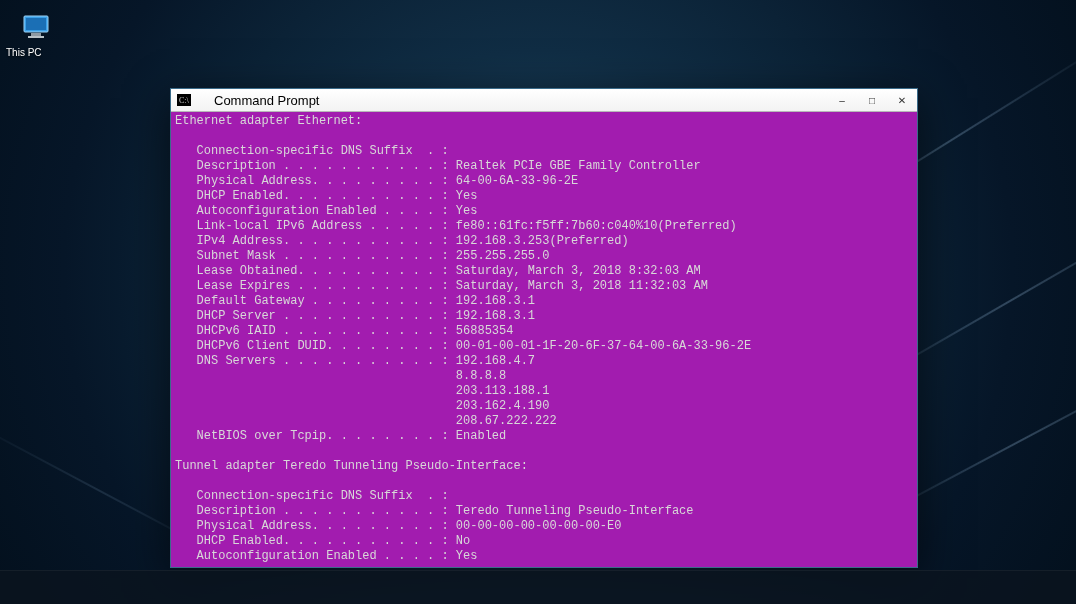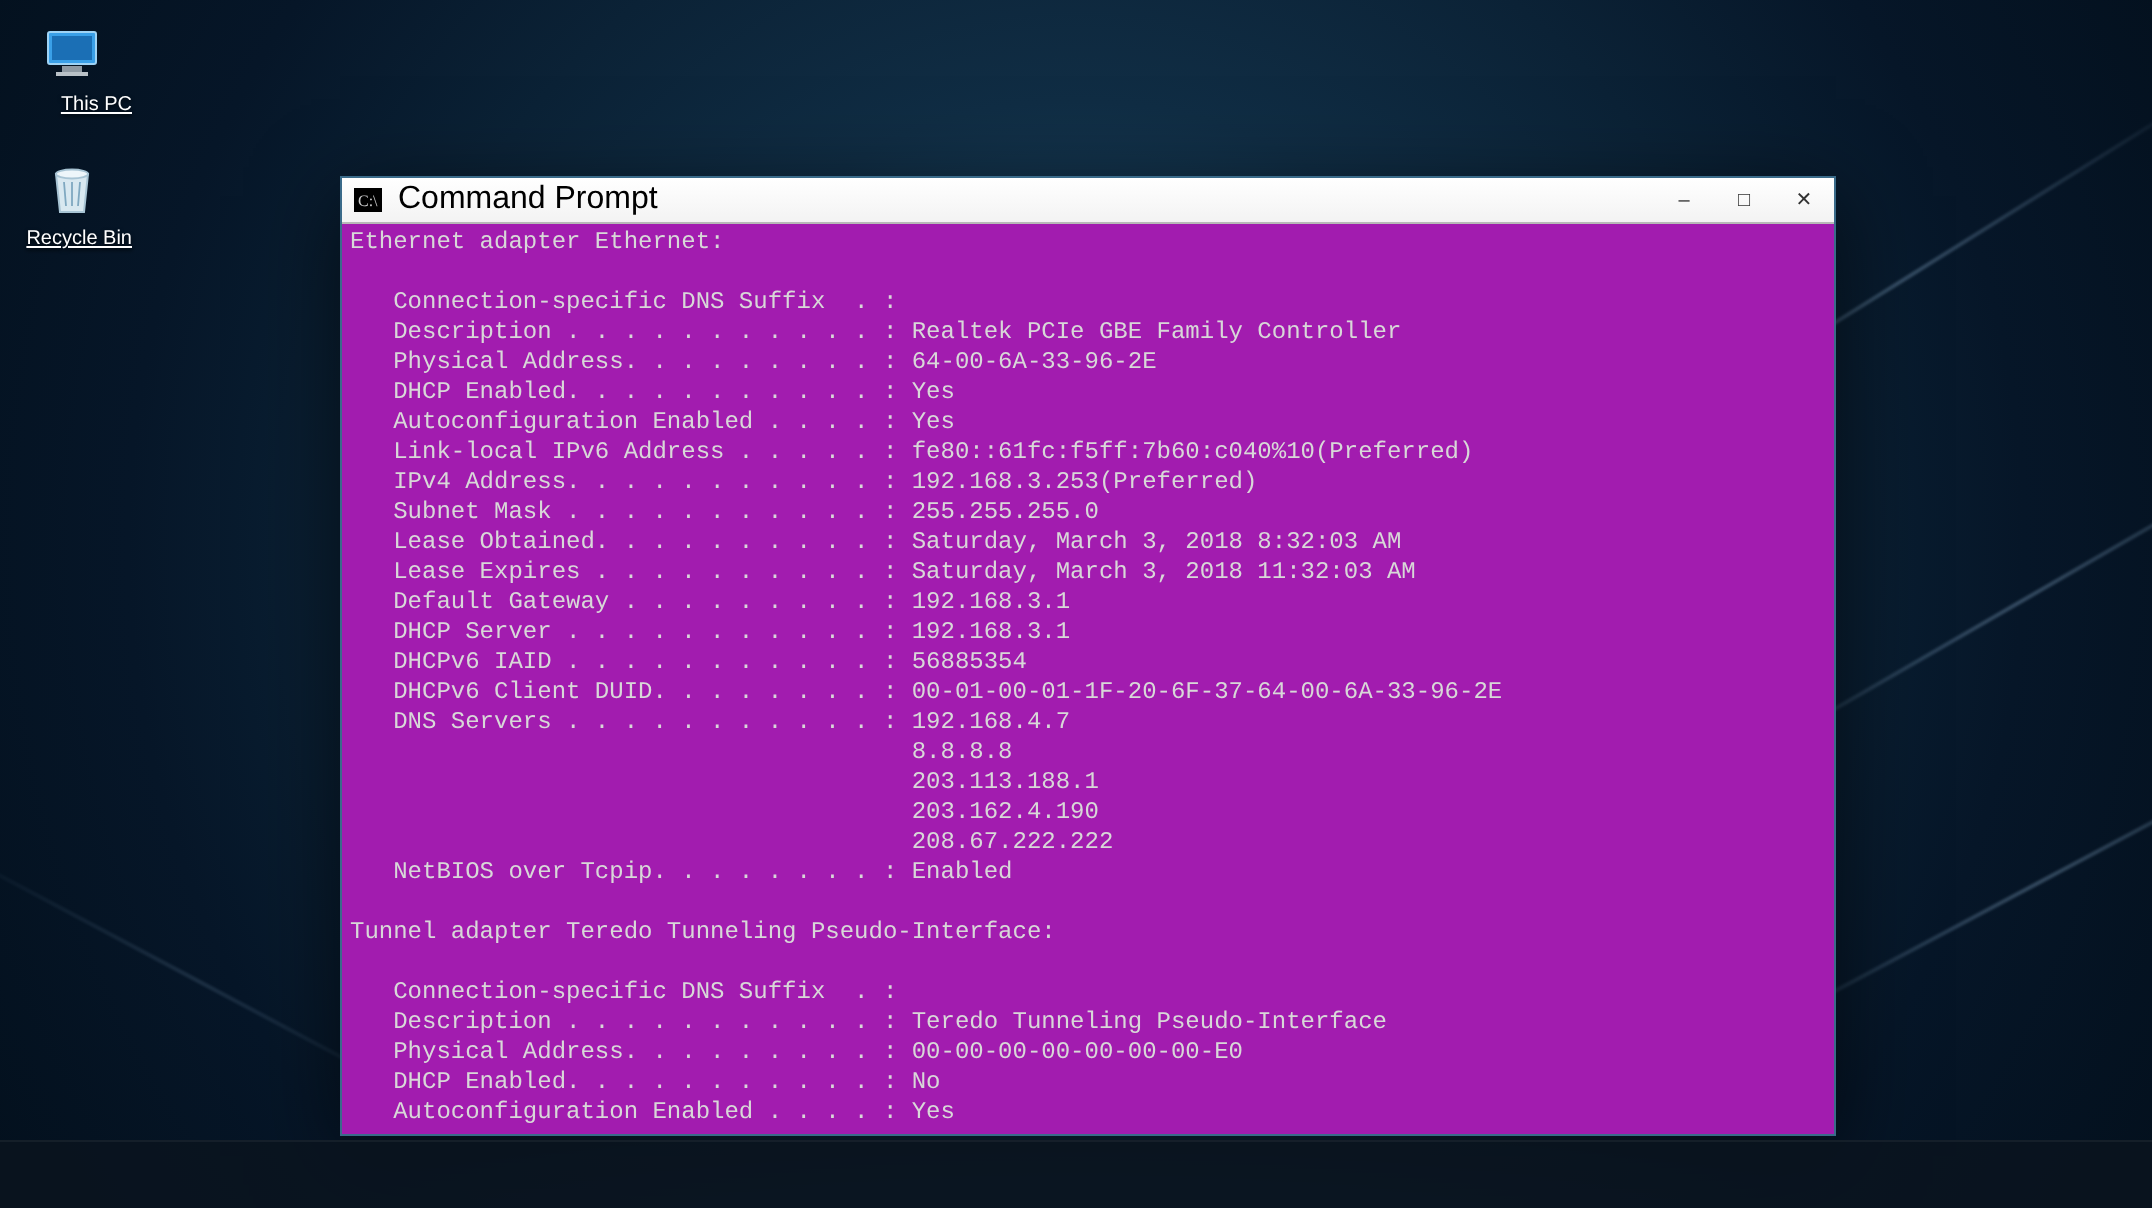--- a/index.html
+++ b/index.html
@@ -9,35 +9,35 @@
     position: relative;
   }
   
   .streak {
     position: absolute; background: linear-gradient(90deg, rgba(255,255,255,0) 0%, rgba(180,220,255,0.25) 50%, rgba(255,255,255,0) 100%);
     height: 2px; transform-origin: center;
     filter: blur(0.5px);
   }
   
   .desktop-icons { position: absolute; top: 10px; left: 6px; width: 60px; }
-  .di { width: 60px; text-align: right; color: #fff; font-size: 10px; margin-bottom: 18px; cursor: pointer; text-decoration: underline; }
+  .di { width: 60px; text-align: left; color: #fff; font-size: 10px; margin-bottom: 18px; cursor: pointer; }
   .di .ic { width: 34px; height: 34px; margin: 0 auto 3px; }
   .di .lbl { text-shadow: 0 1px 2px rgba(0,0,0,0.8); line-height: 12px; }
   
   .window {
     position: absolute; left: 170px; top: 88px; width: 748px; height: 480px;
     background: #000; box-shadow: 0 10px 40px rgba(0,0,0,0.6);
     border: 1px solid #3a6b8a;
   }
   .titlebar {
     height: 23px; background: linear-gradient(#fff, #f3f3f3); display: flex; align-items: center;
     border-bottom: 1px solid #b8b8b8;
   }
   .titlebar .icon-box { width: 18px; height: 14px; margin: 0 6px 0 4px; display:flex; align-items:center; justify-content:center;}
-  .titlebar .ttl { font-size: 16px; color: #000; flex: 1; }
+  .titlebar .ttl { font-size: 13px; color: #000; flex: 1; margin-left: 15px; }
   .winbtns { display: flex; height: 100%; }
   .winbtn { width: 30px; height: 100%; display: flex; align-items:center; justify-content:center; font-size:10px; color:#333; cursor:pointer;}
   .term {
     position: absolute; left:0; top:23px; right:0; bottom:0; background:#a21caf;
     padding: 2px 4px; overflow: hidden;
   }
   .term pre {
     font-family: Consolas, "Courier New", monospace; font-size: 12px; line-height: 15px;
     color: #d8d8d8; white-space: pre;
   }
@@ -59,30 +59,20 @@
   <div class="di">
     <div class="ic">
       <svg viewBox="0 0 34 34">
           <rect x="5" y="6" width="24" height="16" rx="1" fill="#3aa0e8" stroke="#9ed3f5"></rect>
           <rect x="7" y="8" width="20" height="12" fill="#1b6fb5"></rect>
           <rect x="12" y="23" width="10" height="3" fill="#8f9aa3"></rect>
           <rect x="9" y="26" width="16" height="2" fill="#b9c1c7"></rect>
         </svg>
     </div>
     <div class="lbl">This PC</div>
-  </div>
-  <div class="di">
-    <div class="ic">
-      <svg viewBox="0 0 34 34">
-          <path d="M9 10 L25 10 L23 29 L11 29 Z" fill="#d8e8f0" stroke="#a8c4d4"></path>
-          <ellipse cx="17" cy="10" rx="8" ry="2.2" fill="#eef6fa" stroke="#a8c4d4"></ellipse>
-          <path d="M13 14 l1 12 M17 14 v12 M21 14 l-1 12" stroke="#7fa8c0" stroke-width="0.9"></path>
-        </svg>
-    </div>
-    <div class="lbl">Recycle Bin</div>
   </div>
 </div>
 
 <div class="window">
   <div class="titlebar">
     <div class="icon-box">
       <svg width="14" height="12" viewBox="0 0 14 12">
           <rect width="14" height="12" fill="#000"></rect>
           <text x="2" y="9" font-size="8" font-family="Consolas" fill="#ccc">C:\</text>
         </svg>

